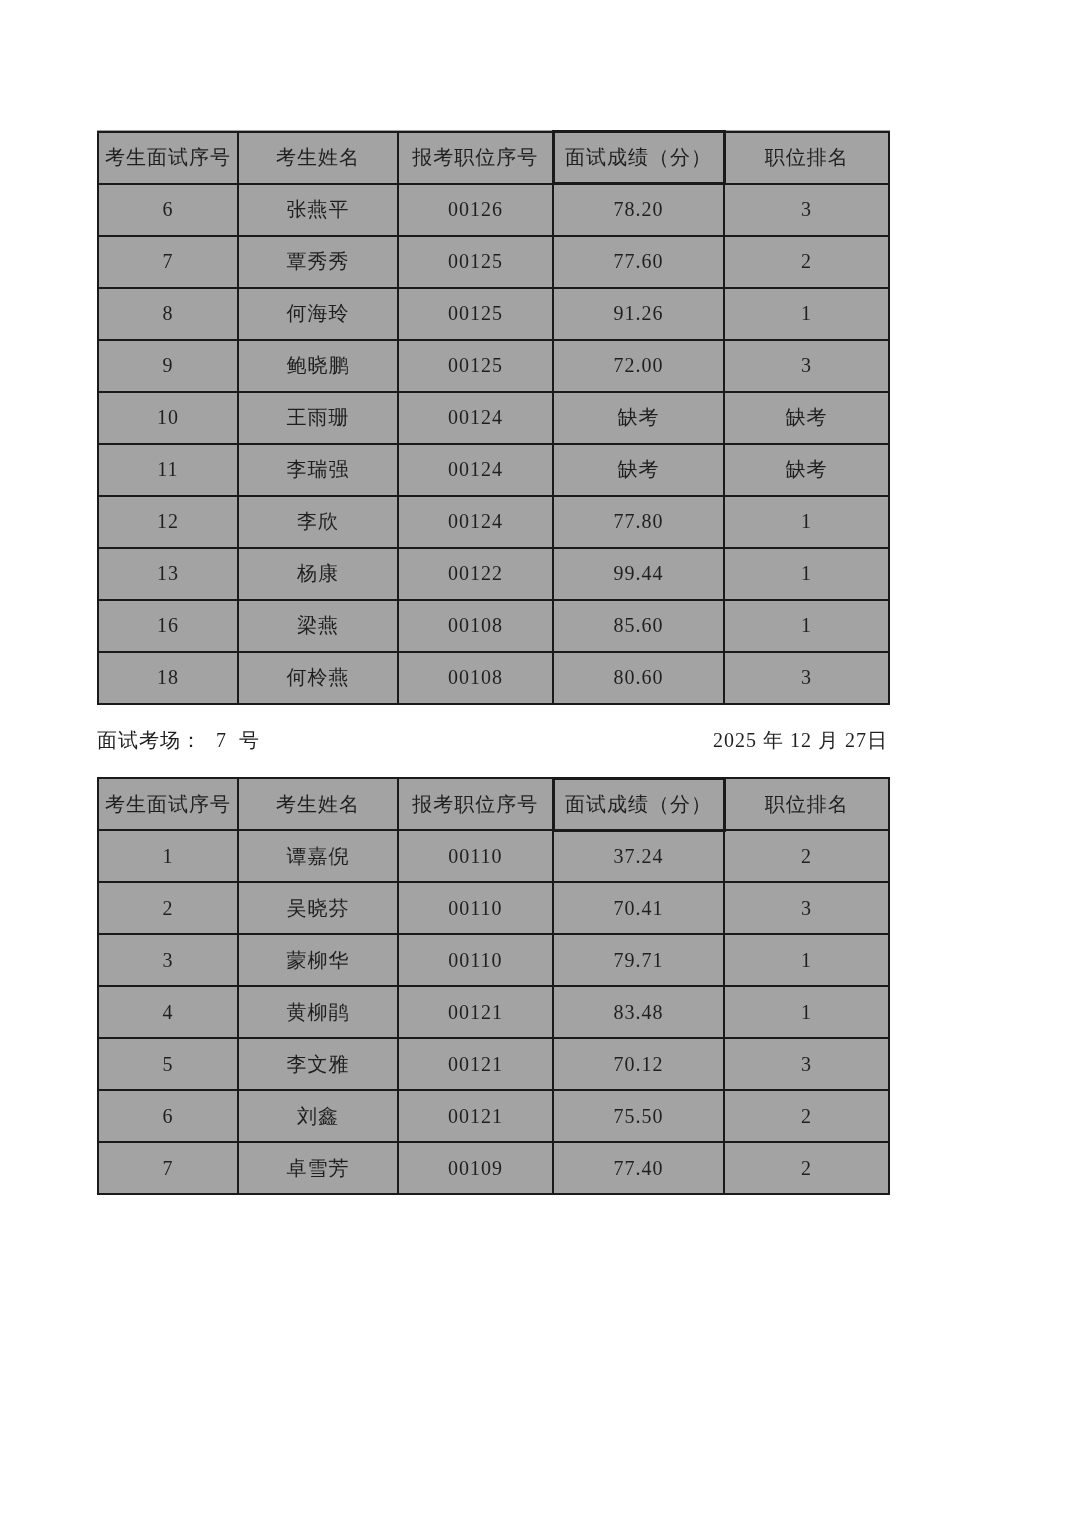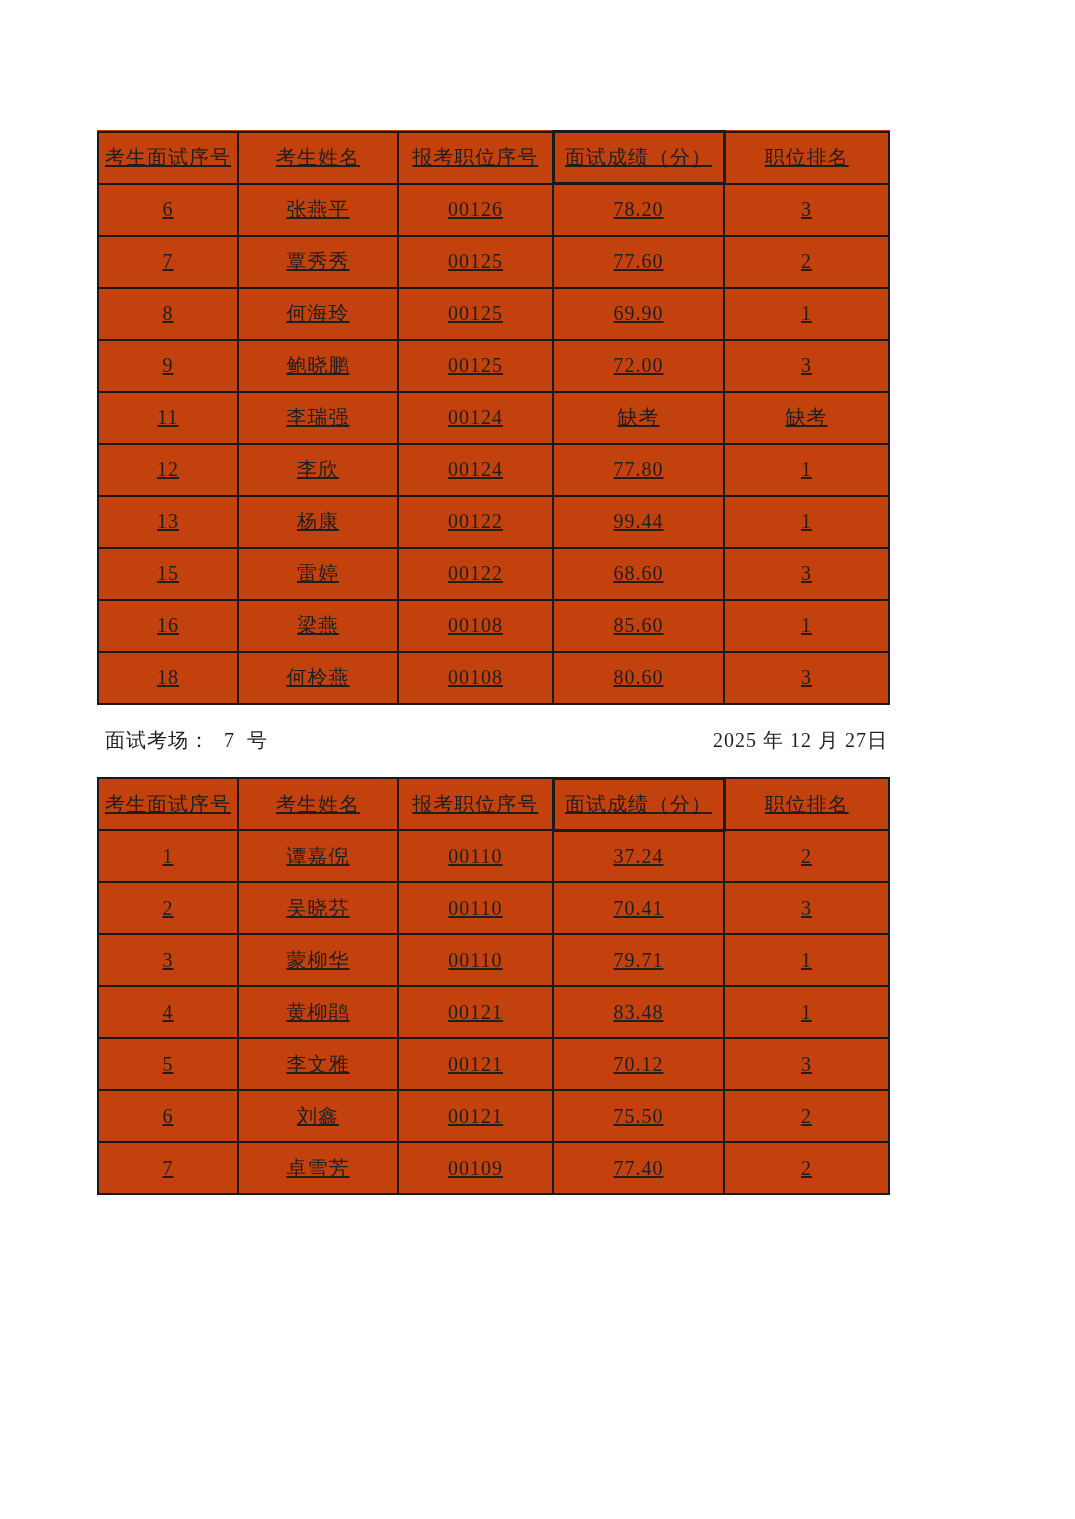--- a/index.html
+++ b/index.html
@@ -17,22 +17,21 @@
   .doc {
     position: absolute;
     left: 97px;
     top: 130px;
     width: 791px;
   }
   table.score-table {
     border-collapse: collapse;
     table-layout: fixed;
     width: 791px;
-    background: #c2410c;
-    text-decoration: underline;
+    background: #a3a3a3;
   }
   table.score-table th,
   table.score-table td {
     border: 2px solid #1a1a1a;
     height: 52px;
     text-align: center;
     vertical-align: middle;
     font-size: 20px;
     font-weight: normal;
     letter-spacing: 1px;
@@ -45,21 +44,21 @@
     border-width: 3px;
   }
   .meta-row {
     display: flex;
     justify-content: space-between;
     align-items: center;
     height: 72px;
     font-size: 20px;
     letter-spacing: 1px;
   }
-  .meta-left span { display: inline-block; margin-left: 8px; }
+  .meta-left span { display: inline-block; }
   .meta-left .room-value { margin-left: 14px; }
   .meta-left .room-unit  { margin-left: 12px; }
 </style>
 </head>
 <body>
 
 <div class="doc">
 
   <table class="score-table">
     <colgroup>
@@ -90,57 +89,57 @@
           <td>7</td>
           <td>覃秀秀</td>
           <td>00125</td>
           <td>77.60</td>
           <td>2</td>
         </tr>
         <tr>
           <td>8</td>
           <td>何海玲</td>
           <td>00125</td>
-          <td>69.90</td>
+          <td>91.26</td>
           <td>1</td>
         </tr>
         <tr>
           <td>9</td>
           <td>鲍晓鹏</td>
           <td>00125</td>
           <td>72.00</td>
           <td>3</td>
         </tr>
         <tr>
+          <td>10</td>
+          <td>王雨珊</td>
+          <td>00124</td>
+          <td>缺考</td>
+          <td>缺考</td>
+        </tr>
+        <tr>
           <td>11</td>
           <td>李瑞强</td>
           <td>00124</td>
           <td>缺考</td>
           <td>缺考</td>
         </tr>
         <tr>
           <td>12</td>
           <td>李欣</td>
           <td>00124</td>
           <td>77.80</td>
           <td>1</td>
         </tr>
         <tr>
           <td>13</td>
           <td>杨康</td>
           <td>00122</td>
           <td>99.44</td>
           <td>1</td>
-        </tr>
-        <tr>
-          <td>15</td>
-          <td>雷婷</td>
-          <td>00122</td>
-          <td>68.60</td>
-          <td>3</td>
         </tr>
         <tr>
           <td>16</td>
           <td>梁燕</td>
           <td>00108</td>
           <td>85.60</td>
           <td>1</td>
         </tr>
         <tr>
           <td>18</td>

